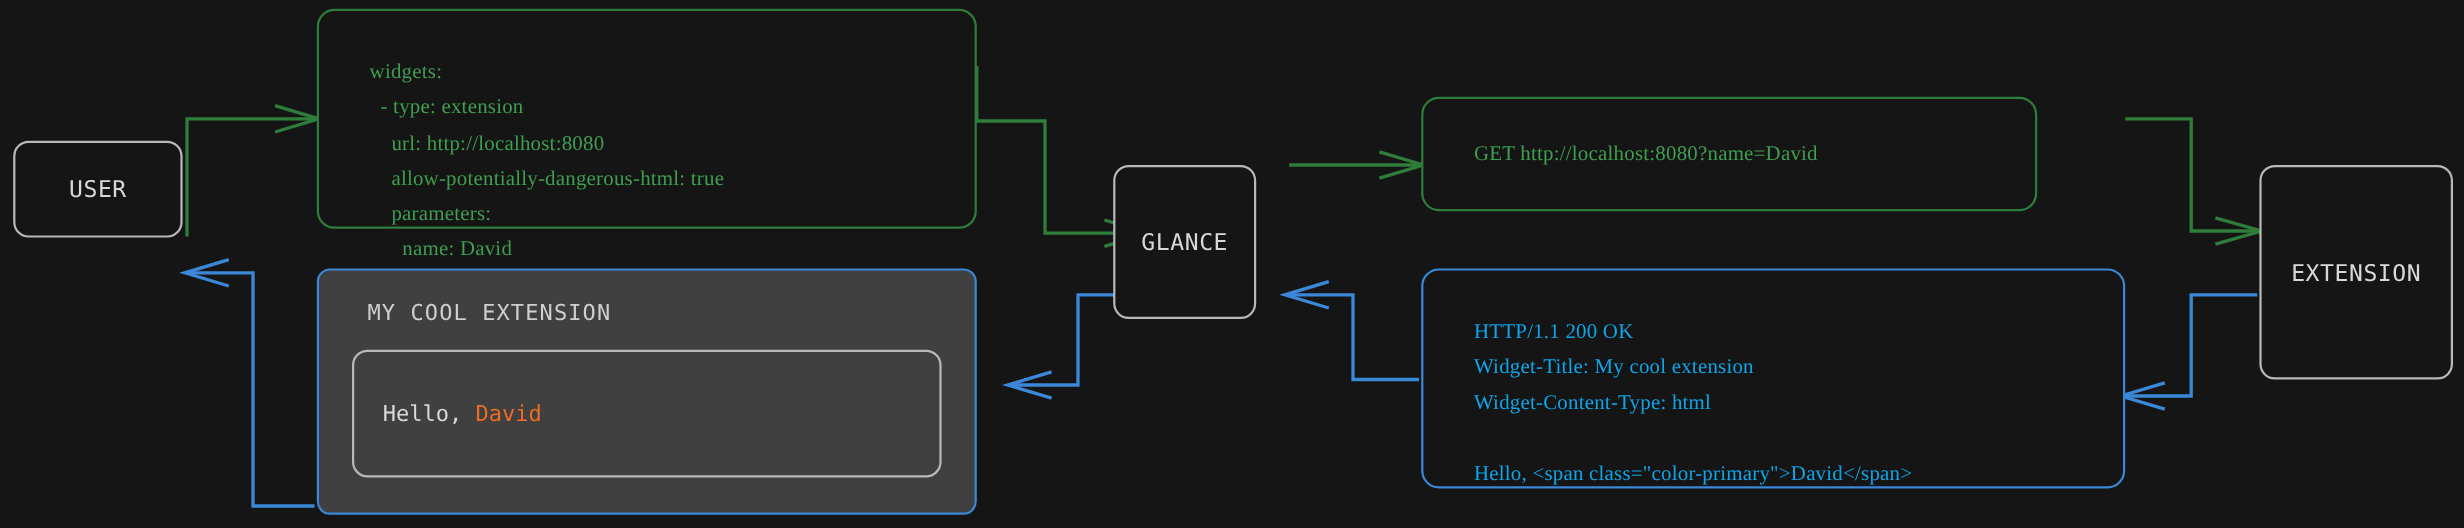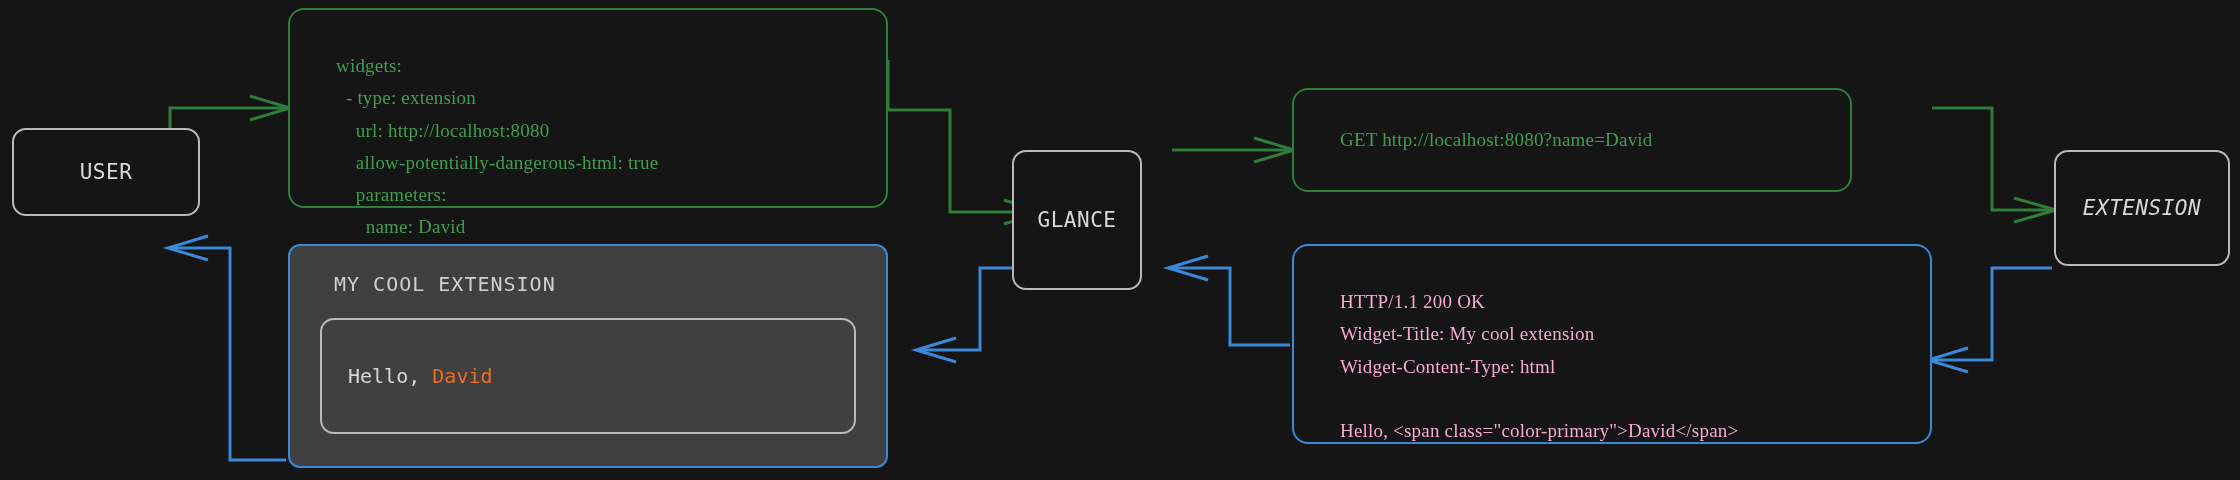--- a/index.html
+++ b/index.html
@@ -61,21 +61,21 @@
     font-family: Liberation Serif, serif;
     font-size: 19px;
     line-height: 1.70;
     white-space: pre;
     letter-spacing: 0.2px;
   }
   .code.green {
     color: #3f9e50;
   }
   .code.blue {
-    color: #f9a8d4;
+    color: #0ea5e9;
   }
   .widgetcard {
     position: absolute;
     box-sizing: border-box;
     border-radius: 12px;
     border: 2px solid #3b88d8;
     background: #404040;
     padding: 26px 30px;
   }
   .widget-title {
@@ -149,29 +149,29 @@
       </g>
 
       <g stroke="#3b88d8">
         <path d="M 286 460 L 230 460 L 230 248 L 172 248"></path>
         <path d="M 208 236 L 168 248 L 208 260"></path>
       </g>
 
     </g>
   </svg>
 
-  <div class="node" style="left:12px; top:128px; width:188px; height:88px;">
+  <div class="node" style="left:12px; top:128px; width:154px; height:88px;">
     <span class="node-label">USER</span>
   </div>
 
   <div class="node" style="left:1012px; top:150px; width:130px; height:140px;">
     <span class="node-label">GLANCE</span>
   </div>
 
-  <div class="node" style="left:2054px; top:150px; width:176px; height:116px;font-style:italic;">
+  <div class="node" style="left:2054px; top:150px; width:176px; height:195px;">
     <span class="node-label">EXTENSION</span>
   </div>
 
   <div class="codebox green" style="left:288px; top:8px; width:600px; height:200px;">
     <pre class="code green">widgets:
   - type: extension
     url: http://localhost:8080
     allow-potentially-dangerous-html: true
     parameters:
       name: David</pre>

